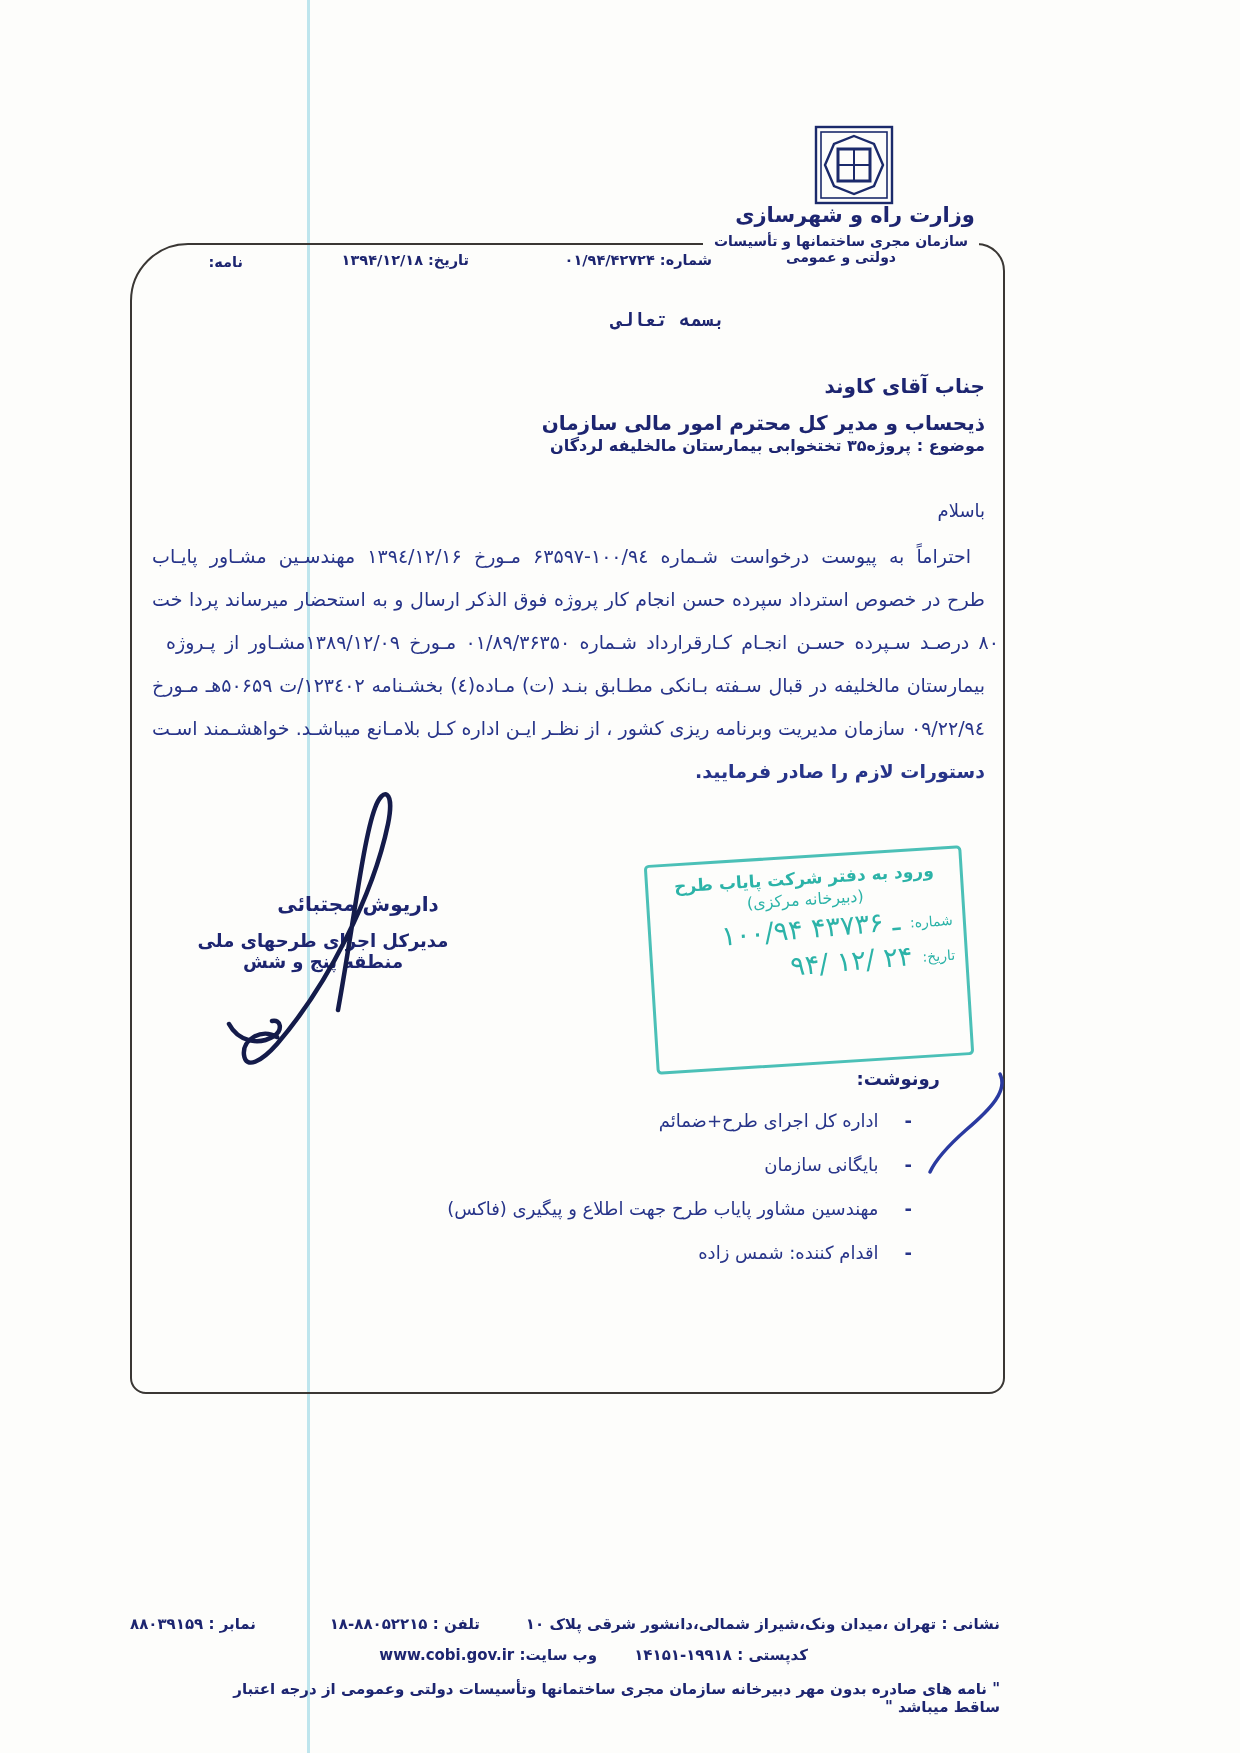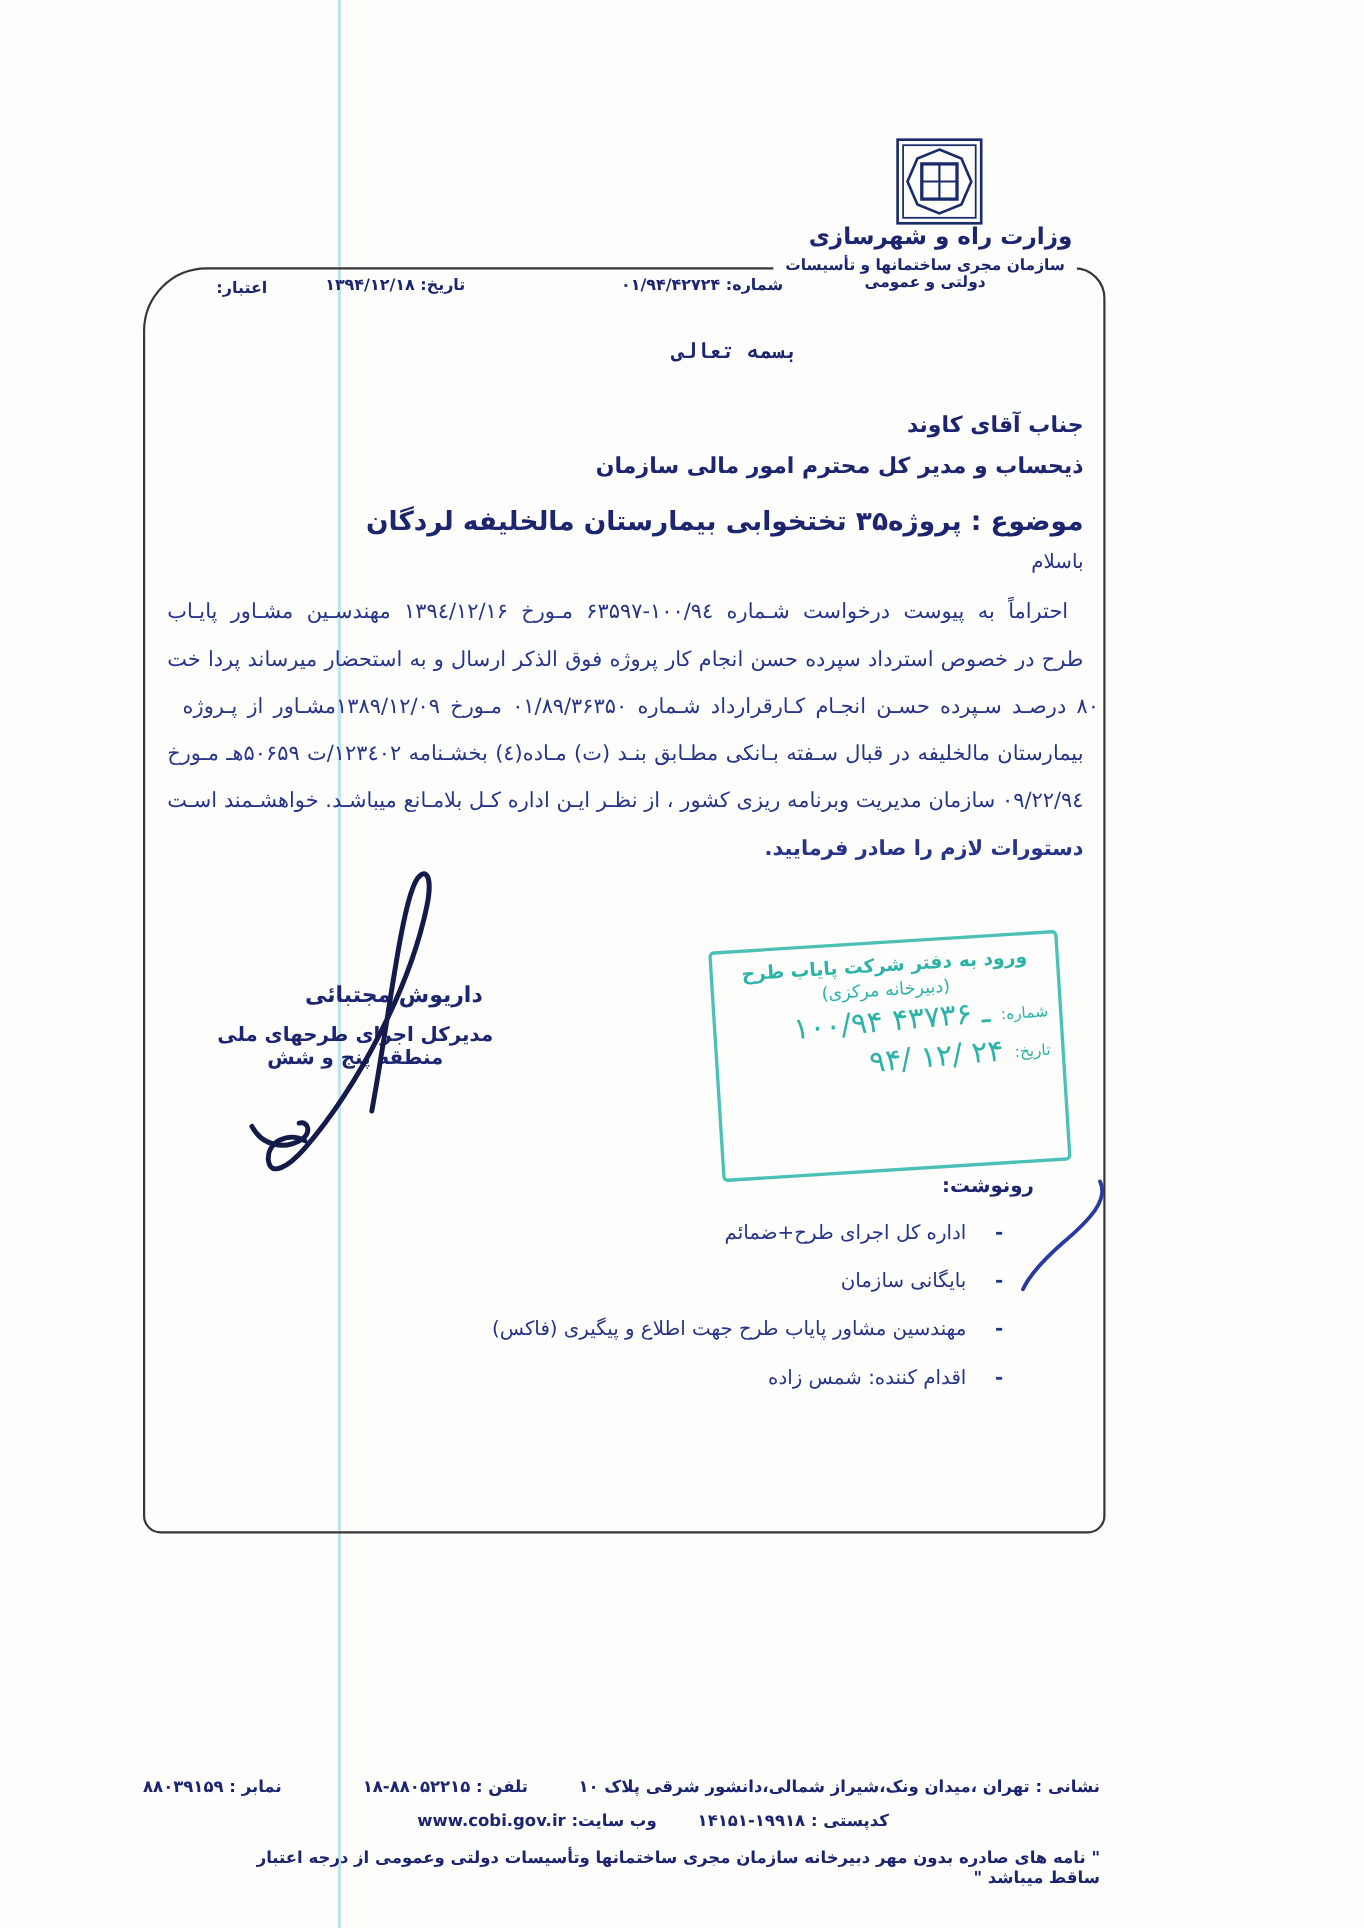--- a/index.html
+++ b/index.html
@@ -69,33 +69,33 @@
   </div>
 
   <div class="abs bold" style="left:735px;top:203px;width:240px;font-size:21px;text-align:center;">وزارت راه و شهرسازی</div>
 
   <div class="abs bold" style="left:703px;top:231px;width:276px;font-size:14px;text-align:center;background:#fdfdfb;padding:2px 0;">سازمان مجری ساختمانها و تأسیسات دولتی و عمومی</div>
 
   <div class="abs hdrfield" style="right:528px;top:252px;">
     <span>شماره:</span>
     <span class="num">۰۱/۹۴/۴۲۷۲۴</span>
   </div>
-  <div class="abs hdrfield" style="right:817px;top:252px;">
+  <div class="abs hdrfield" style="right:771px;top:252px;">
     <span>تاریخ:</span>
     <span class="num">۱۳۹۴/۱۲/۱۸</span>
   </div>
   <div class="abs hdrfield" style="right:997px;top:254px;">
-    <span>اعتبار:</span>
+    <span>نامه:</span>
   </div>
 
   <div class="abs bold" style="left:555px;top:308px;width:170px;font-size:19px;text-align:right;font-family:Liberation Mono, monospace;">بسمه تعالی</div>
 
   <div class="abs bold" style="right:255px;top:374px;font-size:20px;">جناب آقای کاوند</div>
   <div class="abs bold" style="right:255px;top:411px;font-size:20px;">ذیحساب و مدیر کل محترم امور مالی سازمان</div>
-  <div class="abs bold" style="right:255px;top:460px;font-size:24px;">موضوع : پروژه۳۵ تختخوابی بیمارستان مالخلیفه لردگان</div>
+  <div class="abs bold" style="right:255px;top:436px;font-size:16px;">موضوع : پروژه۳۵ تختخوابی بیمارستان مالخلیفه لردگان</div>
 
   <div class="abs" style="right:255px;top:500px;font-size:18px;text-align:right;">باسلام</div>
 
   <div class="abs bodyline" style="right:255px;top:541px;padding-right:14px;width:819px;">احتراماً به پیوست درخواست شـماره ۱۰۰/۹٤-۶۳۵۹۷ مـورخ ۱۳۹٤/۱۲/۱۶ مهندسـین مشـاور پایـاب</div>
   <div class="abs bodyline" style="right:255px;top:584px;">طرح در خصوص استرداد سپرده حسن انجام کار پروژه فوق الذکر ارسال و به استحضار میرساند پردا خت</div>
   <div class="abs bodyline" style="right:241px;top:627px;">۸۰ درصـد سـپرده حسـن انجـام کـارقرارداد شـماره ۰۱/۸۹/۳۶۳۵۰ مـورخ ۱۳۸۹/۱۲/۰۹مشـاور از پـروژه</div>
   <div class="abs bodyline" style="right:255px;top:670px;">بیمارستان مالخلیفه در قبال سـفته بـانکی مطـابق بنـد (ت) مـاده(٤) بخشـنامه ۱۲۳٤۰۲/ت ۵۰۶۵۹هـ مـورخ</div>
   <div class="abs bodyline" style="right:255px;top:713px;">۹٤/۰۹/۲۲ سازمان مدیریت وبرنامه ریزی کشور ، از نظـر ایـن اداره کـل بلامـانع میباشـد. خواهشـمند اسـت</div>
   <div class="abs bodyline last" style="right:255px;top:756px;">دستورات لازم را صادر فرمایید.</div>
 

